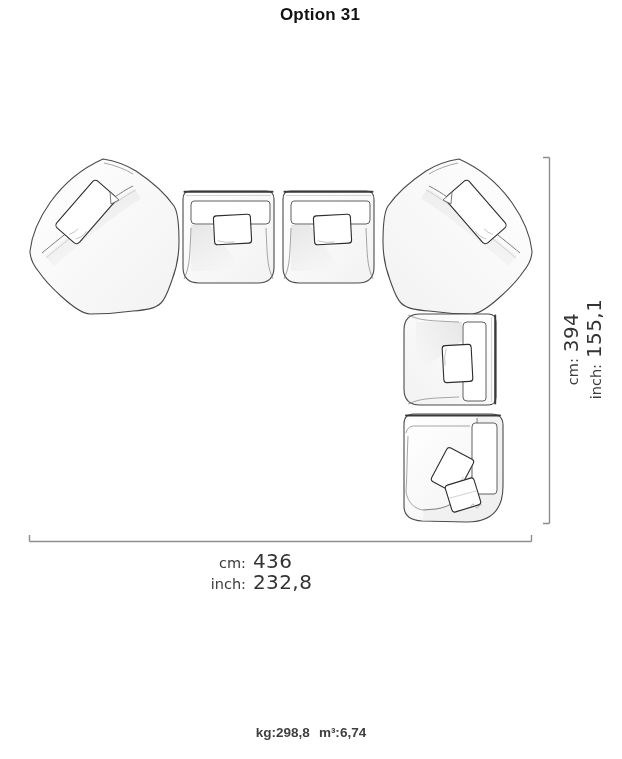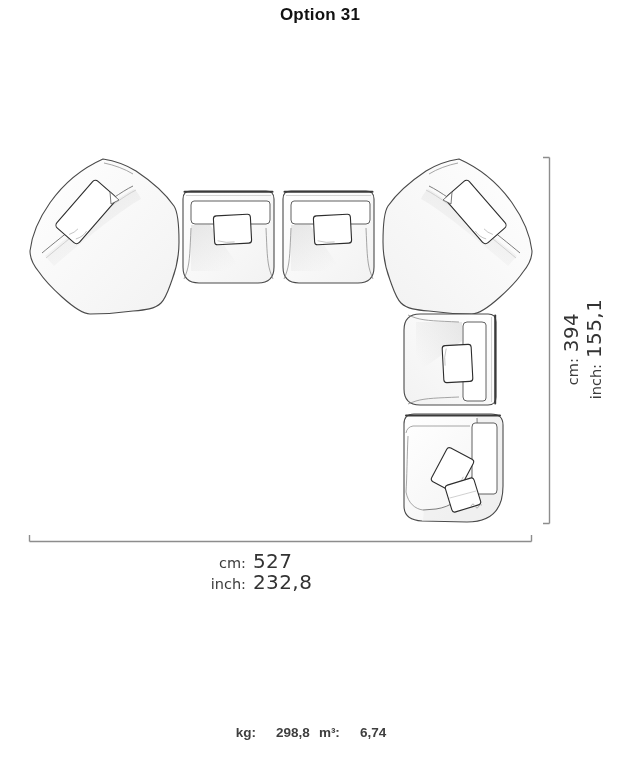--- a/index.html
+++ b/index.html
@@ -37,21 +37,21 @@
   }
   .dim-h{position:absolute;left:110px;top:552px;}
   .dim-h .dim-row{display:grid;grid-template-columns:136px auto;column-gap:7px;align-items:baseline;line-height:18.5px;}
   .dim-h .dl{text-align:right;}
   .dim-h .dv{margin-left:0;}
 
   .specs{
     position:absolute;top:725px;left:0;right:0;text-align:center;
     font-family:"Liberation Sans",sans-serif;font-weight:700;font-size:13.5px;color:#3f3f3f;
   }
-  .specs .sv{margin-left:20px;text-align:center;}
+  .specs .sv{margin-left:0;text-align:center;}
   .specs .sl2{margin-left:9px;}
 </style>
 </head>
 <body>
 
 <div class="page">
 
   <div class="title">Option 31</div>
 
   <svg class="diagram-svg" width="622" height="759" viewBox="0 0 622 759" xmlns="http://www.w3.org/2000/svg">
@@ -154,21 +154,21 @@
       <span class="dl">cm:</span><span class="dv">394</span>
     </div>
     <div class="dim-row">
       <span class="dl">inch:</span><span class="dv">155,1</span>
     </div>
   </div>
 
   <div class="dim-h">
     <div class="dim-row">
       <span class="dl">cm:</span>
-        <span class="dv">527</span>
+        <span class="dv">436</span>
     </div>
     <div class="dim-row">
       <span class="dl">inch:</span>
         <span class="dv">232,8</span>
     </div>
   </div>
 
   <div class="specs">
     <span class="sl">kg:</span><span class="sv">298,8</span><span class="sl2">m³:</span><span class="sv">6,74</span>
   </div>

